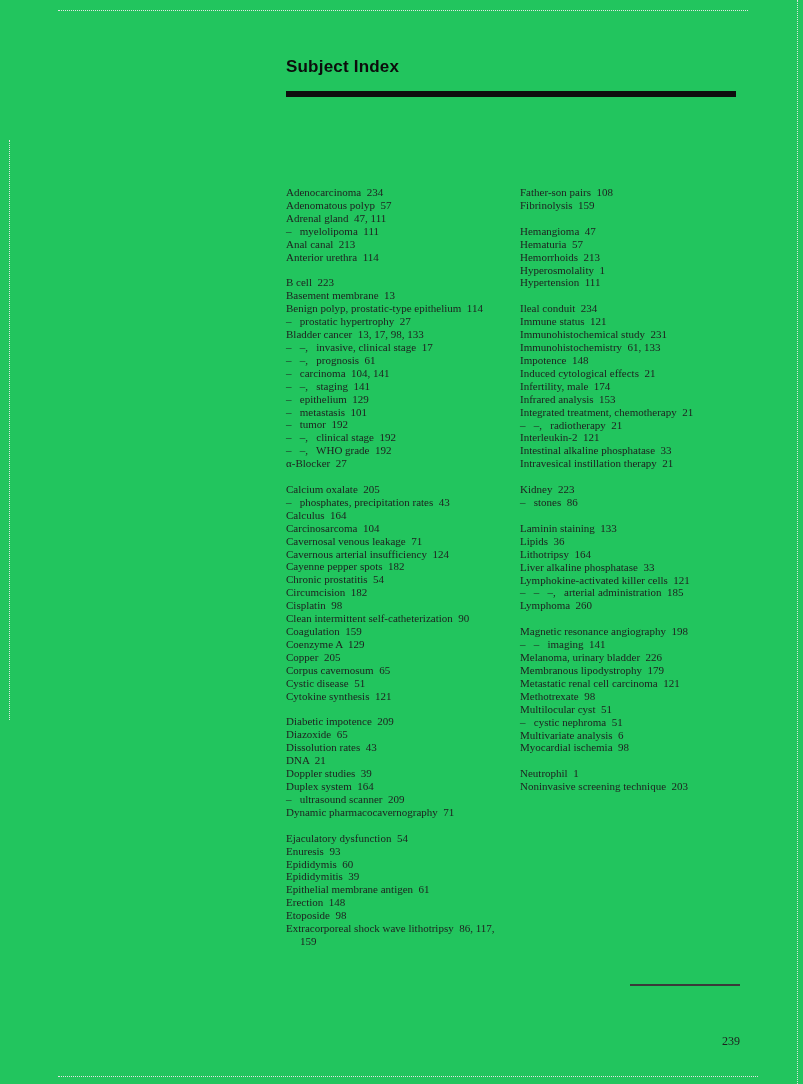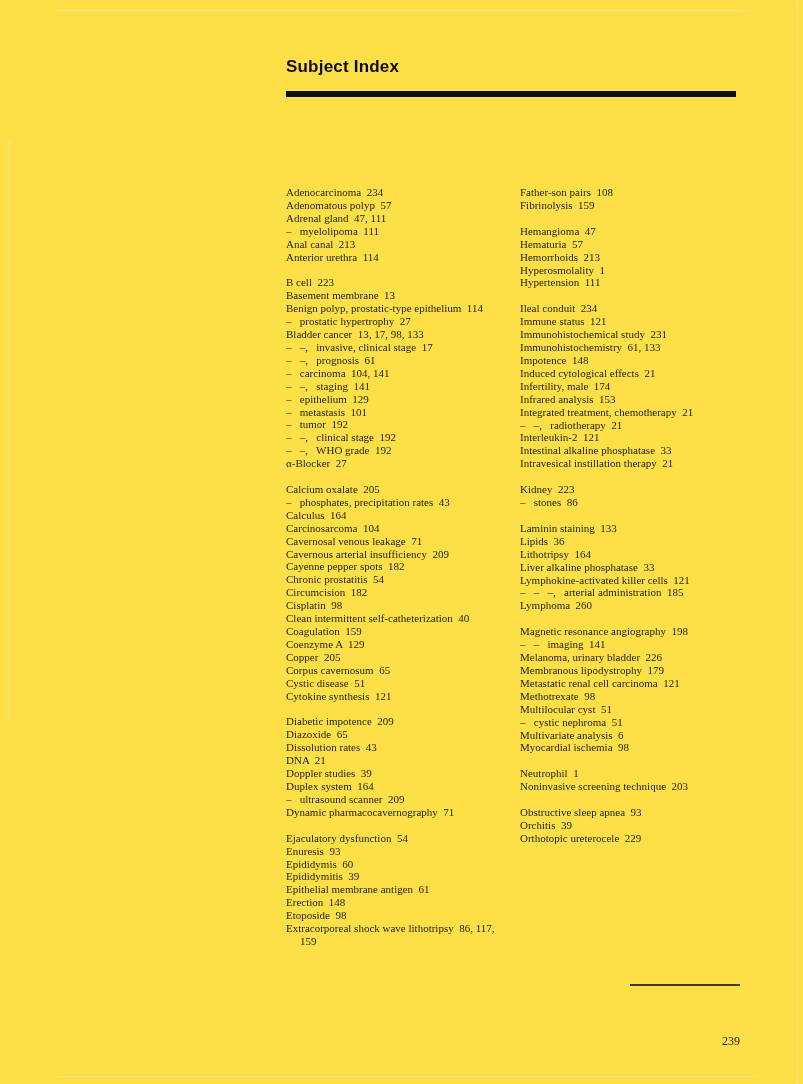--- a/index.html
+++ b/index.html
@@ -51,21 +51,21 @@
     width:110px; height:2px; background:#3a3a3a;
   }
   .page-number {
     position:absolute; left:630px; top:1034px; width:110px;
     text-align:right; font-size:12px; color:#1f1f1f;
   }
 </style>
 </head>
 <body>
 
-<div class="page" style="background: #fde047; color: rgb(31, 31, 31);">
+<div class="page" style="background: #22c55e; color: rgb(31, 31, 31);">
   <div class="artifact artifact-left"></div>
   <div class="artifact artifact-right"></div>
   <div class="artifact artifact-top"></div>
   <div class="artifact artifact-bottom"></div>
 
   <h1 class="title">Subject Index</h1>
   <div class="title-rule" style="background: rgb(14, 14, 14);"></div>
 
   <div class="columns">
     <div class="col col-left">
@@ -93,26 +93,26 @@
           <div class="index-entry">–   –,   clinical stage  192</div>
           <div class="index-entry">–   –,   WHO grade  192</div>
           <div class="index-entry">α-Blocker  27</div>
         </div>
         <div class="index-group">
           <div class="index-entry">Calcium oxalate  205</div>
           <div class="index-entry">–   phosphates, precipitation rates  43</div>
           <div class="index-entry">Calculus  164</div>
           <div class="index-entry">Carcinosarcoma  104</div>
           <div class="index-entry">Cavernosal venous leakage  71</div>
-          <div class="index-entry">Cavernous arterial insufficiency  209</div>
+          <div class="index-entry">Cavernous arterial insufficiency  124</div>
           <div class="index-entry">Cayenne pepper spots  182</div>
           <div class="index-entry">Chronic prostatitis  54</div>
           <div class="index-entry">Circumcision  182</div>
           <div class="index-entry">Cisplatin  98</div>
-          <div class="index-entry">Clean intermittent self-catheterization  40</div>
+          <div class="index-entry">Clean intermittent self-catheterization  90</div>
           <div class="index-entry">Coagulation  159</div>
           <div class="index-entry">Coenzyme A  129</div>
           <div class="index-entry">Copper  205</div>
           <div class="index-entry">Corpus cavernosum  65</div>
           <div class="index-entry">Cystic disease  51</div>
           <div class="index-entry">Cytokine synthesis  121</div>
         </div>
         <div class="index-group">
           <div class="index-entry">Diabetic impotence  209</div>
           <div class="index-entry">Diazoxide  65</div>
@@ -184,23 +184,18 @@
           <div class="index-entry">Methotrexate  98</div>
           <div class="index-entry">Multilocular cyst  51</div>
           <div class="index-entry">–   cystic nephroma  51</div>
           <div class="index-entry">Multivariate analysis  6</div>
           <div class="index-entry">Myocardial ischemia  98</div>
         </div>
         <div class="index-group">
           <div class="index-entry">Neutrophil  1</div>
           <div class="index-entry">Noninvasive screening technique  203</div>
         </div>
-        <div class="index-group">
-          <div class="index-entry">Obstructive sleep apnea  93</div>
-          <div class="index-entry">Orchitis  39</div>
-          <div class="index-entry">Orthotopic ureterocele  229</div>
-        </div>
       </div>
   </div>
 
   <div class="footer-rule"></div>
   <div class="page-number">239</div>
 </div>
 
 </body></html>

